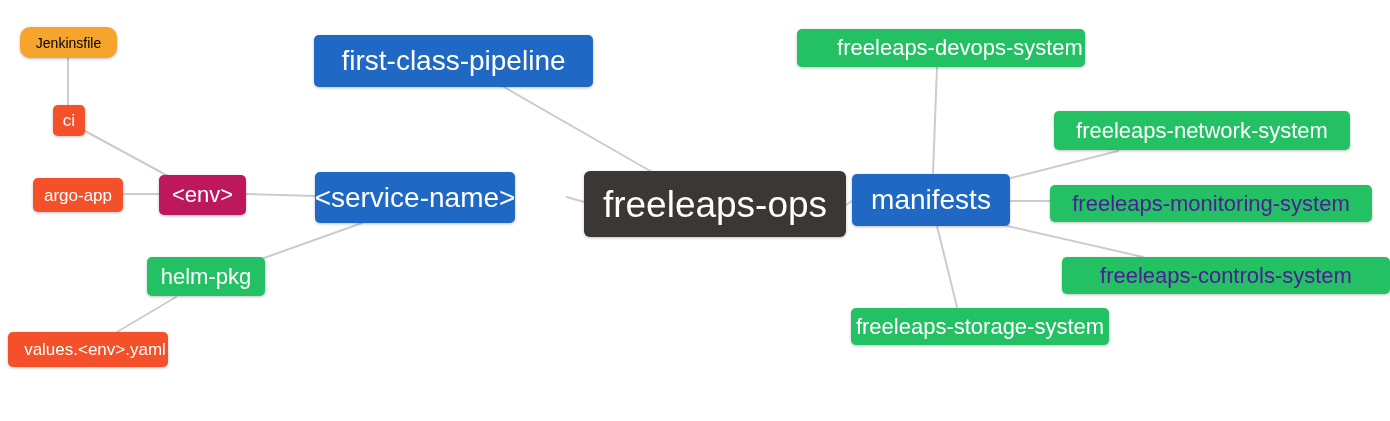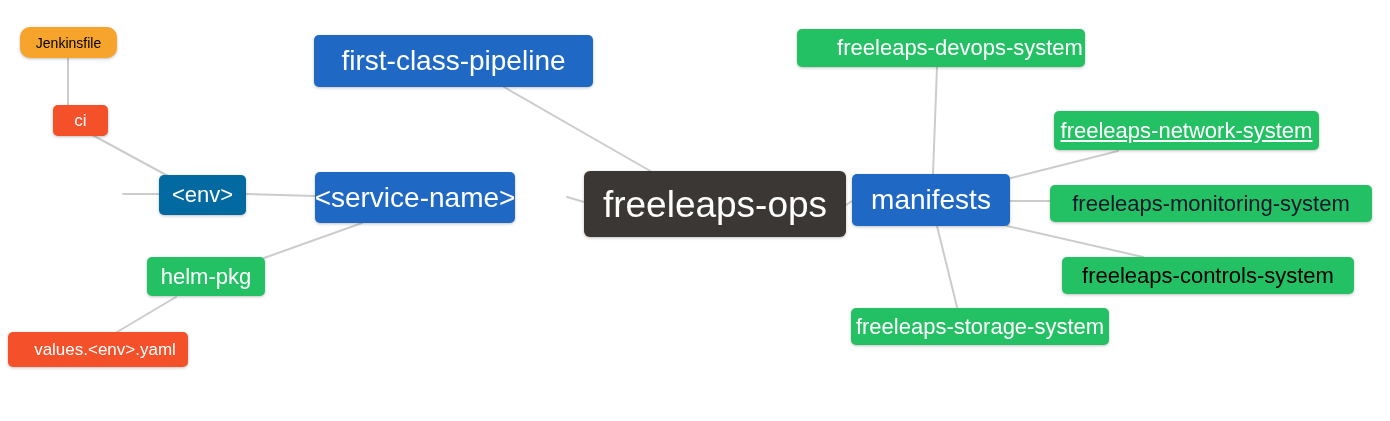--- a/index.html
+++ b/index.html
@@ -61,23 +61,24 @@
       <line x1="1011" y1="178" x2="1118" y2="151" stroke="#cccccc" stroke-width="2" stroke-linecap="round"></line>
       <line x1="1010" y1="201" x2="1053" y2="201" stroke="#cccccc" stroke-width="2" stroke-linecap="round"></line>
       <line x1="1007" y1="226" x2="1143" y2="257" stroke="#cccccc" stroke-width="2" stroke-linecap="round"></line>
       <line x1="937" y1="226" x2="957" y2="307" stroke="#cccccc" stroke-width="2" stroke-linecap="round"></line>
     </svg>
 
 <div class="node lv0" style="left: 584px; top: 171px; width: 262px; height: 66px; background: rgb(59, 55, 52); color: rgb(255, 255, 255);">freeleaps-ops</div>
     <div class="node lv1" style="left: 314px; top: 35px; width: 279px; height: 52px; background: rgb(31, 104, 195); color: rgb(255, 255, 255);">first-class-pipeline</div>
     <div class="node lv1" style="left: 315px; top: 172px; width: 200px; height: 51px; background: rgb(31, 104, 195); color: rgb(255, 255, 255);">&lt;service-name&gt;</div>
     <div class="node lv1" style="left: 852px; top: 174px; width: 158px; height: 52px; background: rgb(31, 104, 195); color: rgb(255, 255, 255);">manifests</div>
-    <div class="node lv2" style="left: 159px; top: 175px; width: 87px; height: 40px; background: #0369a1; color: rgb(255, 255, 255);">&lt;env&gt;</div>
+    <div class="node lv2" style="left: 159px; top: 175px; width: 87px; height: 40px; background: #be185d; color: rgb(255, 255, 255);">&lt;env&gt;</div>
     <div class="node lv2" style="left: 147px; top: 257px; width: 118px; height: 39px; background: rgb(36, 193, 100); color: rgb(255, 255, 255);">helm-pkg</div>
     <div class="node lv2" style="left: 797px; top: 29px; width: 288px; height: 38px; background: rgb(36, 193, 100); color: rgb(255, 255, 255); padding-left: 38px;">freeleaps-devops-system</div>
-    <div class="node lv2" style="left: 1054px; top: 111px; width: 265px; height: 39px; background: rgb(36, 193, 100); color: rgb(255, 255, 255); text-decoration: underline;">freeleaps-network-system</div>
-    <div class="node lv2" style="left: 1050px; top: 185px; width: 322px; height: 37px; background: rgb(36, 193, 100); color: #0f172a;">freeleaps-monitoring-system</div>
-    <div class="node lv2" style="left: 1062px; top: 257px; width: 292px; height: 37px; background: rgb(36, 193, 100); color: #000000;">freeleaps-controls-system</div>
+    <div class="node lv2" style="left: 1054px; top: 111px; width: 296px; height: 39px; background: rgb(36, 193, 100); color: rgb(255, 255, 255);">freeleaps-network-system</div>
+    <div class="node lv2" style="left: 1050px; top: 185px; width: 322px; height: 37px; background: rgb(36, 193, 100); color: #4c1d95;">freeleaps-monitoring-system</div>
+    <div class="node lv2" style="left: 1062px; top: 257px; width: 328px; height: 37px; background: rgb(36, 193, 100); color: #4c1d95;">freeleaps-controls-system</div>
     <div class="node lv2" style="left: 813px; top: 308px; width: 258px; height: 37px; background: rgb(36, 193, 100); color: rgb(255, 255, 255); margin-left: 38px;">freeleaps-storage-system</div>
-    <div class="node lv3" style="left: 53px; top: 105px; width: 55px; height: 31px; background: rgb(244, 80, 42); color: rgb(255, 255, 255);">ci</div>
-    <div class="node lv3" style="left: 8px; top: 332px; width: 180px; height: 35px; background: rgb(244, 80, 42); color: rgb(255, 255, 255); padding-left: 14px;">values.&lt;env&gt;.yaml</div>
+    <div class="node lv3" style="left: 53px; top: 105px; width: 32px; height: 31px; background: rgb(244, 80, 42); color: rgb(255, 255, 255);">ci</div>
+    <div class="node lv3" style="left: 33px; top: 178px; width: 90px; height: 34px; background: rgb(244, 80, 42); color: rgb(255, 255, 255);">argo-app</div>
+    <div class="node lv3" style="left: 8px; top: 332px; width: 160px; height: 35px; background: rgb(244, 80, 42); color: rgb(255, 255, 255); padding-left: 14px;">values.&lt;env&gt;.yaml</div>
     <div class="node lv4" style="left: 20px; top: 27px; width: 97px; height: 31px; background: rgb(246, 164, 44); color: #000000; border-radius: 10px;">Jenkinsfile</div>
   </div>
 
 </body></html>

